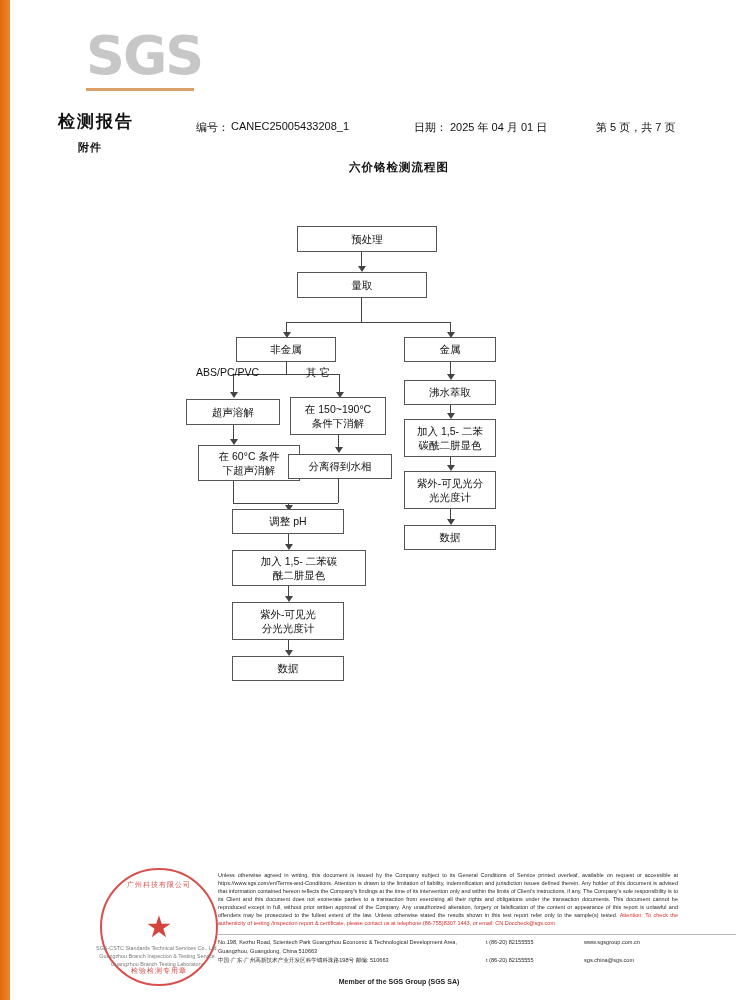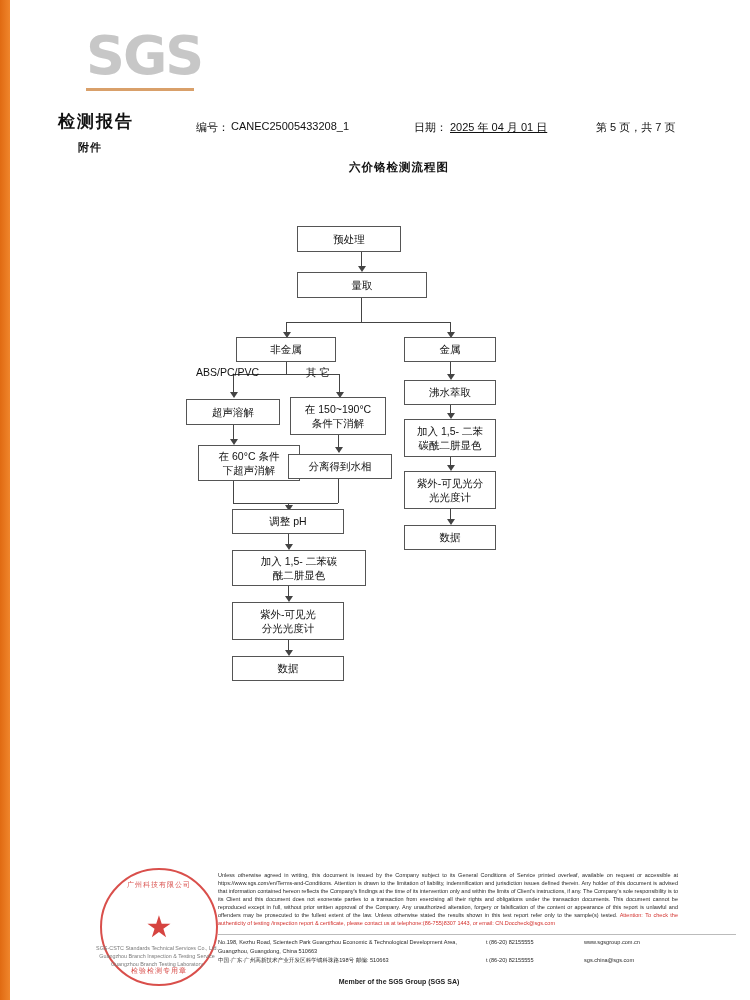--- a/index.html
+++ b/index.html
@@ -111,26 +111,26 @@
 
   <div class="sgs-logo">SGS</div>
   <div class="logo-rule"></div>
 
   <div class="report-title">检测报告</div>
   <div class="report-sub">附件</div>
 
   <div class="hdr-label" style="left:196px;top:120px;">编号：</div>
   <div class="hdr-value" style="left:231px;top:120px;">CANEC25005433208_1</div>
   <div class="hdr-label" style="left:414px;top:120px;">日期：</div>
-  <div class="hdr-value" style="left:450px;top:120px;text-decoration:underline;">2025 年 04 月 01 日</div>
+  <div class="hdr-value" style="left:450px;top:120px;">2025 年 04 月 01 日</div>
   <div class="hdr-value" style="left:596px;top:120px;">第 5 页，共 7 页</div>
 
   <div class="flow-title">六价铬检测流程图</div>
 
-  <div class="node" style="left:297px;top:226px;width:104px;height:26px;">预处理</div>
+  <div class="node" style="left:297px;top:226px;width:140px;height:26px;">预处理</div>
   <div class="ln v" style="left:361px;top:252px;height:18px;"></div>
   <div class="arrow" style="left:358px;top:266px;"></div>
 
   <div class="node" style="left:297px;top:272px;width:130px;height:26px;">量取</div>
 
   <div class="ln v" style="left:361px;top:298px;height:24px;"></div>
   <div class="ln h" style="left:286px;top:322px;width:164px;"></div>
   <div class="ln v" style="left:286px;top:322px;height:14px;"></div>
   <div class="ln v" style="left:450px;top:322px;height:14px;"></div>
   <div class="arrow" style="left:283px;top:332px;"></div>

